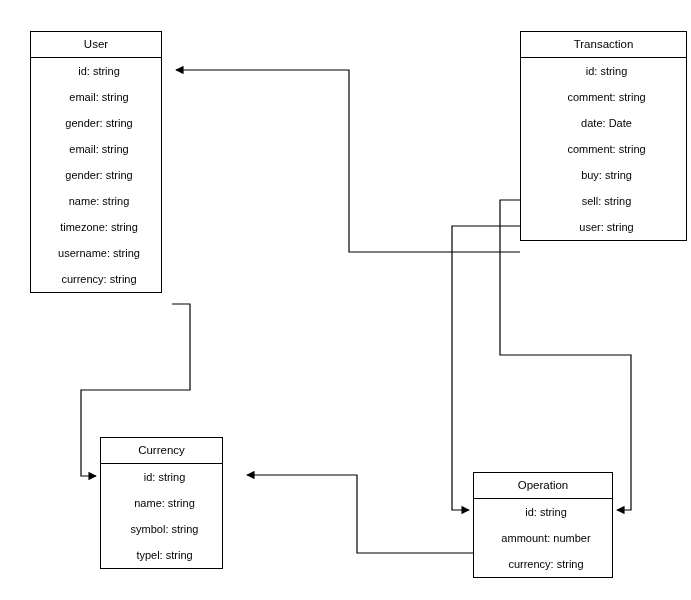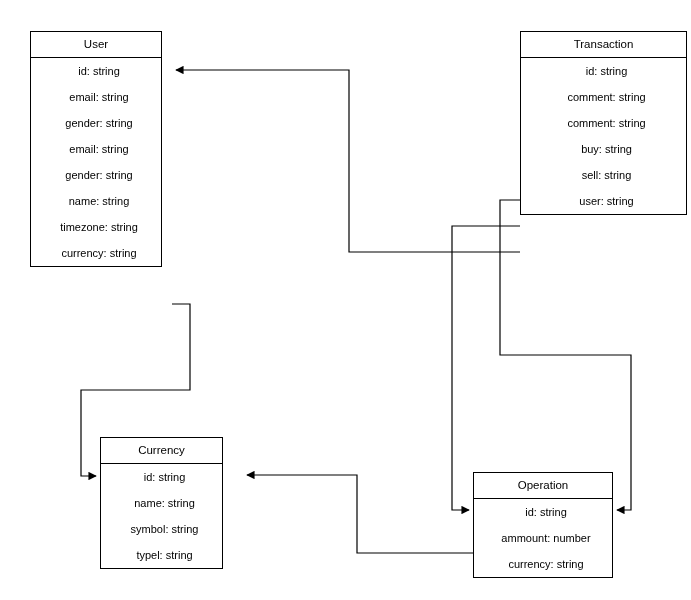--- a/index.html
+++ b/index.html
@@ -82,29 +82,31 @@
   <div class="entity" style="left:30px; top:31px; width:132px;">
     <div class="entity-title">User</div>
     <div class="attr-list">
       <div class="attr">id: string</div>
       <div class="attr">email: string</div>
       <div class="attr">gender: string</div>
       <div class="attr">email: string</div>
       <div class="attr">gender: string</div>
       <div class="attr">name: string</div>
       <div class="attr">timezone: string</div>
+      <div class="attr">username: string</div>
       <div class="attr">currency: string</div>
     </div>
   </div>
 
   <div class="entity" style="left:520px; top:31px; width:167px;">
     <div class="entity-title">Transaction</div>
     <div class="attr-list">
       <div class="attr">id: string</div>
       <div class="attr">comment: string</div>
+      <div class="attr">date: Date</div>
       <div class="attr">comment: string</div>
       <div class="attr">buy: string</div>
       <div class="attr">sell: string</div>
       <div class="attr">user: string</div>
     </div>
   </div>
 
   <div class="entity" style="left:100px; top:437px; width:123px;">
     <div class="entity-title">Currency</div>
     <div class="attr-list">

